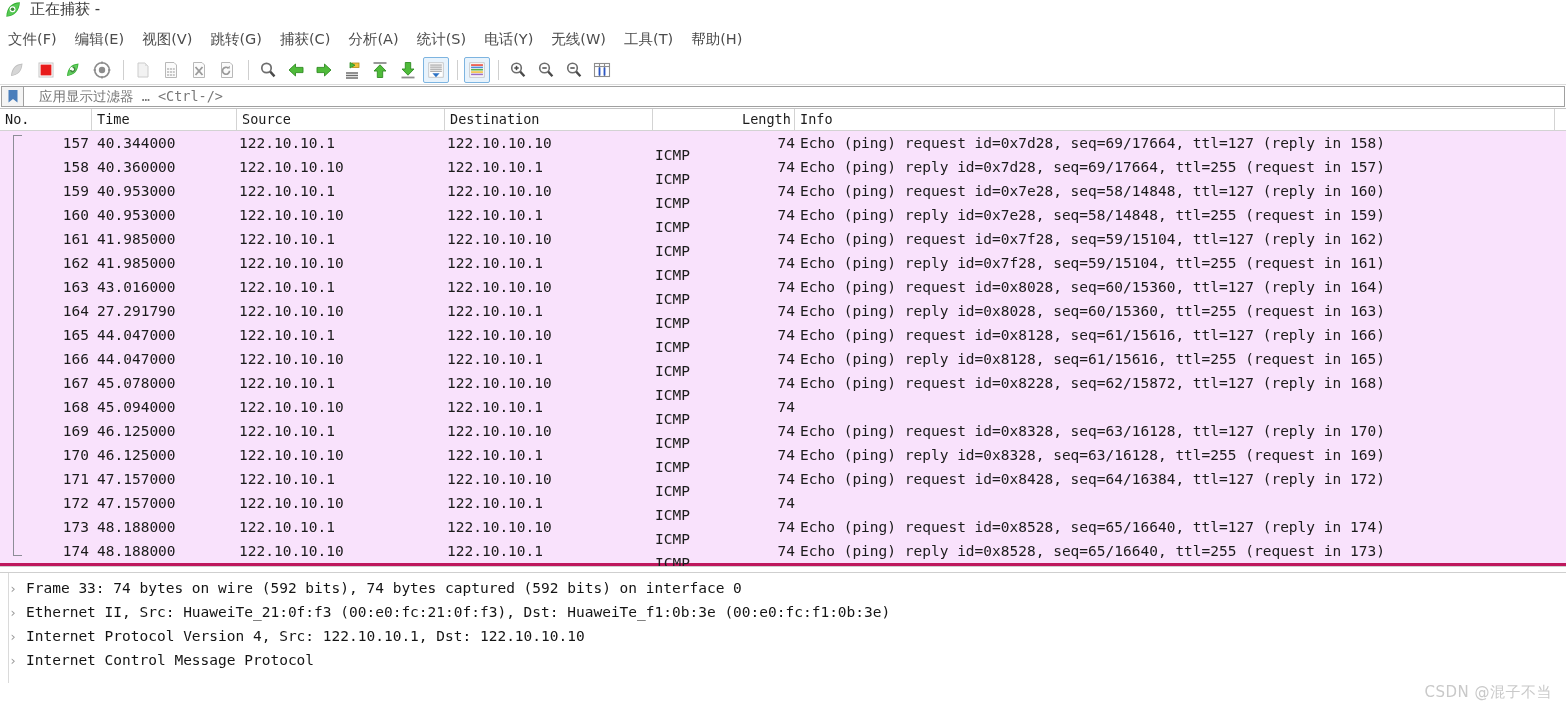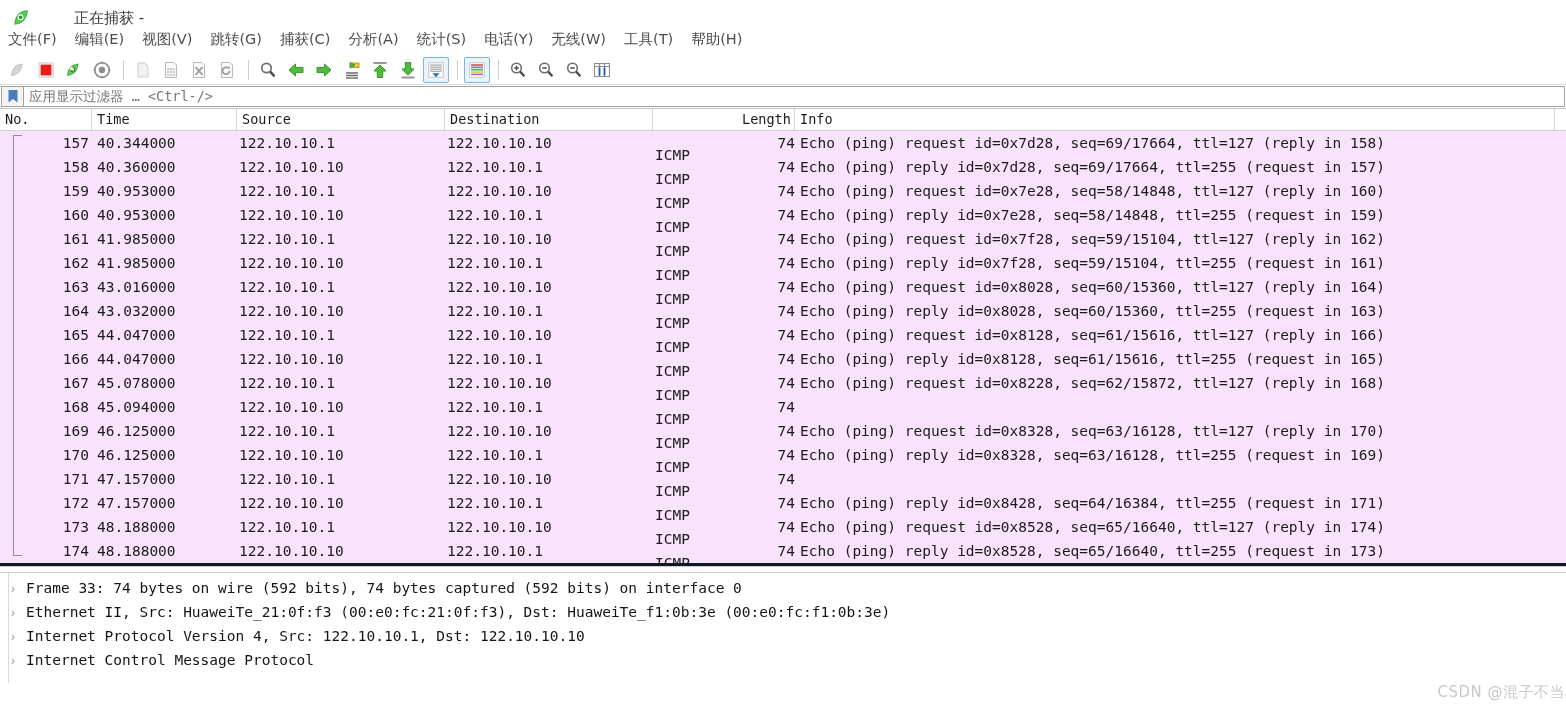--- a/index.html
+++ b/index.html
@@ -13,24 +13,23 @@
   #app {
     position: relative;
     width: 1566px; height: 710px;
     background: #ffffff;
   }
 
   
   .titlebar {
     height: 28px;
     display: flex;
-    align-items: flex-end;
-    padding-left: 12px;
-    background: #ffffff;
-    gap: 36px;
+    align-items: flex-start;
+    padding-left: 4px;
+    background: #ffffff;
   }
   .shark-icon { width: 20px; height: 20px; margin-right: 6px; flex: none; }
   .title-text {
     font-size: 15px;
     color: #3a3a3a;
     font-family: "DejaVu Sans", sans-serif;
     white-space: nowrap;
   }
 
   
@@ -94,31 +93,31 @@
     border-right: none;
     background: #f4f4f4;
     flex: none;
   }
   .filter-input {
     flex: 1;
     border: 1px solid #a0a0a0;
     background: #ffffff;
     display: flex;
     align-items: center;
-    padding-left: 5px;
+    padding-left: 15px;
     font-family: "DejaVu Sans Mono", monospace;
     font-size: 13.5px;
     color: #777777;
     letter-spacing: 0px;
   }
 
   
   .packet-list {
     position: relative;
-    background: #0f172a;
+    background: #be185d;
     height: 457px;
     overflow: hidden;
   }
   .col-headers {
     display: flex;
     height: 22px;
     background: #ffffff;
     border-bottom: 1px solid #d3d3d3;
     font-family: "DejaVu Sans Mono", monospace;
     font-size: 13.5px;
@@ -207,21 +206,21 @@
   .detail-left-rail {
     position: absolute;
     left: 8px; top: 0; bottom: 0;
     width: 1px;
     background: #dadada;
   }
 
   
   .watermark {
     position: absolute;
-    right: 1px;
+    right: 14px;
     bottom: 8px;
     font-family: "DejaVu Sans", sans-serif;
     font-size: 15px;
     color: #c9c9c9;
     letter-spacing: 0.5px;
     white-space: nowrap;
   }
 </style>
 </head>
 <body>
@@ -538,21 +537,21 @@
         <div class="c c-time">43.016000</div>
         <div class="c c-src">122.10.10.1</div>
         <div class="c c-dst">122.10.10.10</div>
         <div class="c c-proto">ICMP</div>
         <div class="c c-len">74</div>
         <div class="c c-info">Echo (ping) request  id=0x8028, seq=60/15360, ttl=127 (reply in 164)</div>
       </div>
 
       <div class="prow">
         <div class="c c-no">164</div>
-        <div class="c c-time">43.032000</div>
+        <div class="c c-time">27.291790</div>
         <div class="c c-src">122.10.10.10</div>
         <div class="c c-dst">122.10.10.1</div>
         <div class="c c-proto">ICMP</div>
         <div class="c c-len">74</div>
         <div class="c c-info">Echo (ping) reply    id=0x8028, seq=60/15360, ttl=255 (request in 163)</div>
       </div>
 
       <div class="prow">
         <div class="c c-no">165</div>
         <div class="c c-time">44.047000</div>
@@ -612,30 +611,30 @@
         <div class="c c-info">Echo (ping) reply    id=0x8328, seq=63/16128, ttl=255 (request in 169)</div>
       </div>
 
       <div class="prow">
         <div class="c c-no">171</div>
         <div class="c c-time">47.157000</div>
         <div class="c c-src">122.10.10.1</div>
         <div class="c c-dst">122.10.10.10</div>
         <div class="c c-proto">ICMP</div>
         <div class="c c-len">74</div>
+        <div class="c c-info">Echo (ping) request  id=0x8428, seq=64/16384, ttl=127 (reply in 172)</div>
       </div>
 
       <div class="prow">
         <div class="c c-no">172</div>
         <div class="c c-time">47.157000</div>
         <div class="c c-src">122.10.10.10</div>
         <div class="c c-dst">122.10.10.1</div>
         <div class="c c-proto">ICMP</div>
         <div class="c c-len">74</div>
-        <div class="c c-info">Echo (ping) reply    id=0x8428, seq=64/16384, ttl=255 (request in 171)</div>
       </div>
 
       <div class="prow">
         <div class="c c-no">173</div>
         <div class="c c-time">48.188000</div>
         <div class="c c-src">122.10.10.1</div>
         <div class="c c-dst">122.10.10.10</div>
         <div class="c c-proto">ICMP</div>
         <div class="c c-len">74</div>
         <div class="c c-info">Echo (ping) request  id=0x8528, seq=65/16640, ttl=127 (reply in 174)</div>

